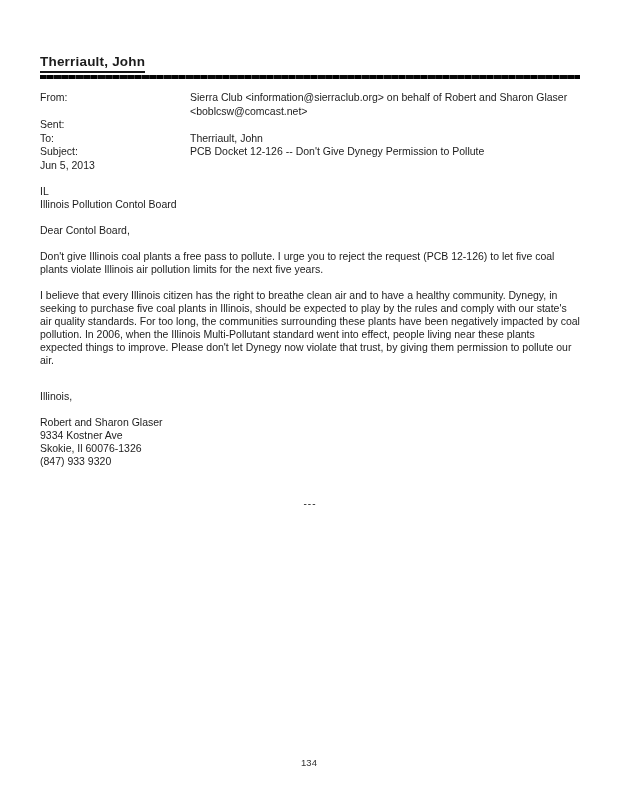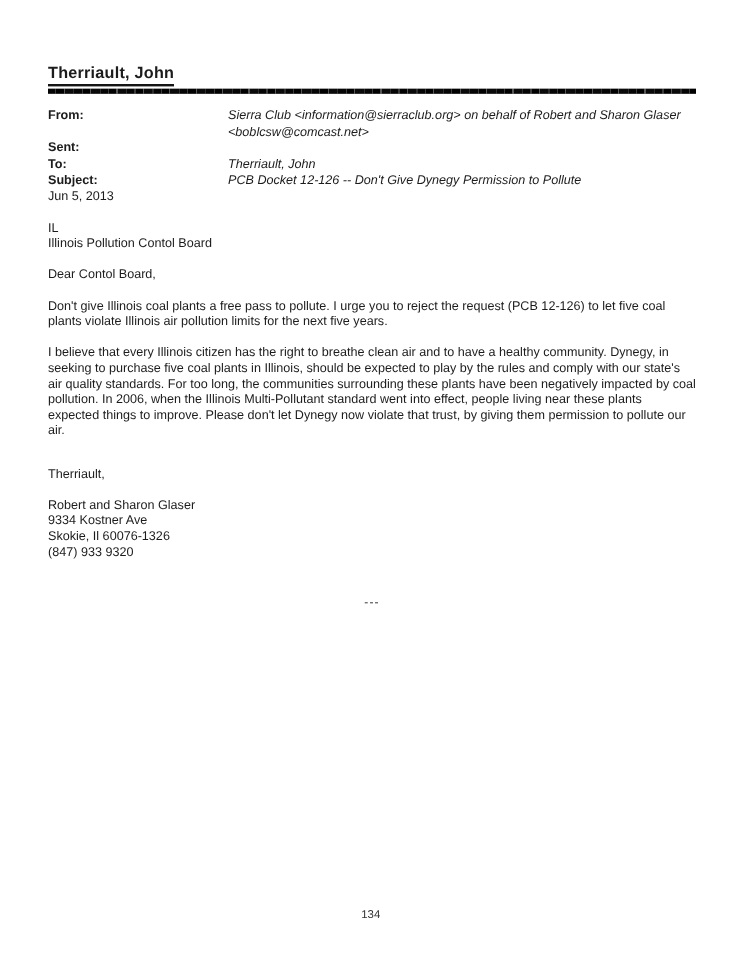--- a/index.html
+++ b/index.html
@@ -36,23 +36,23 @@
       #050505 0 6px, #3b3b3b 6px 7px, #000 7px 13px, #575757 13px 14px, #0a0a0a 14px 21px, #2e2e2e 21px 22px);
   }
   .fields {
     margin-top: 12px;
     font-size: 10.5px;
     line-height: 13.5px;
   }
   .field-row { display: flex; }
   .field-label {
     flex: 0 0 150px;
-    font-weight: bold;
+    font-weight: normal;
   }
-  .field-value { flex: 1; max-width: 392px; font-style: italic; }
+  .field-value { flex: 1; max-width: 392px; }
   .letter {
     font-size: 10.5px;
     line-height: 13px;
   }
   .block { margin-bottom: 13px; }
   .para { margin-bottom: 13px; }
   .closing-gap { margin-top: 23px; }
   .sig-line, .recip-line { display: block; }
   .separator {
     margin-top: 29px;
@@ -106,21 +106,21 @@
       <div class="block">
         <span class="recip-line">IL</span>
         <span class="recip-line">Illinois Pollution Contol Board</span>
       </div>
 
       <div class="block">Dear Contol Board,</div>
 
       <div class="para">Don't give Illinois coal plants a free pass to pollute. I urge you to reject the request (PCB 12-126) to let five coal plants violate Illinois air pollution limits for the next five years.</div>
       <div class="para">I believe that every Illinois citizen has the right to breathe clean air and to have a healthy community. Dynegy, in seeking to purchase five coal plants in Illinois, should be expected to play by the rules and comply with our state's air quality standards. For too long, the communities surrounding these plants have been negatively impacted by coal pollution. In 2006, when the Illinois Multi-Pollutant standard went into effect, people living near these plants expected things to improve. Please don't let Dynegy now violate that trust, by giving them permission to pollute our air.</div>
 
-      <div class="block closing-gap">Therriault,</div>
+      <div class="block closing-gap">Illinois,</div>
 
       <div>
         <span class="sig-line">Robert and Sharon Glaser</span>
         <span class="sig-line">9334 Kostner Ave</span>
         <span class="sig-line">Skokie, Il 60076-1326</span>
         <span class="sig-line">(847) 933 9320</span>
       </div>
 
       <div class="separator">---</div>
     </div>

